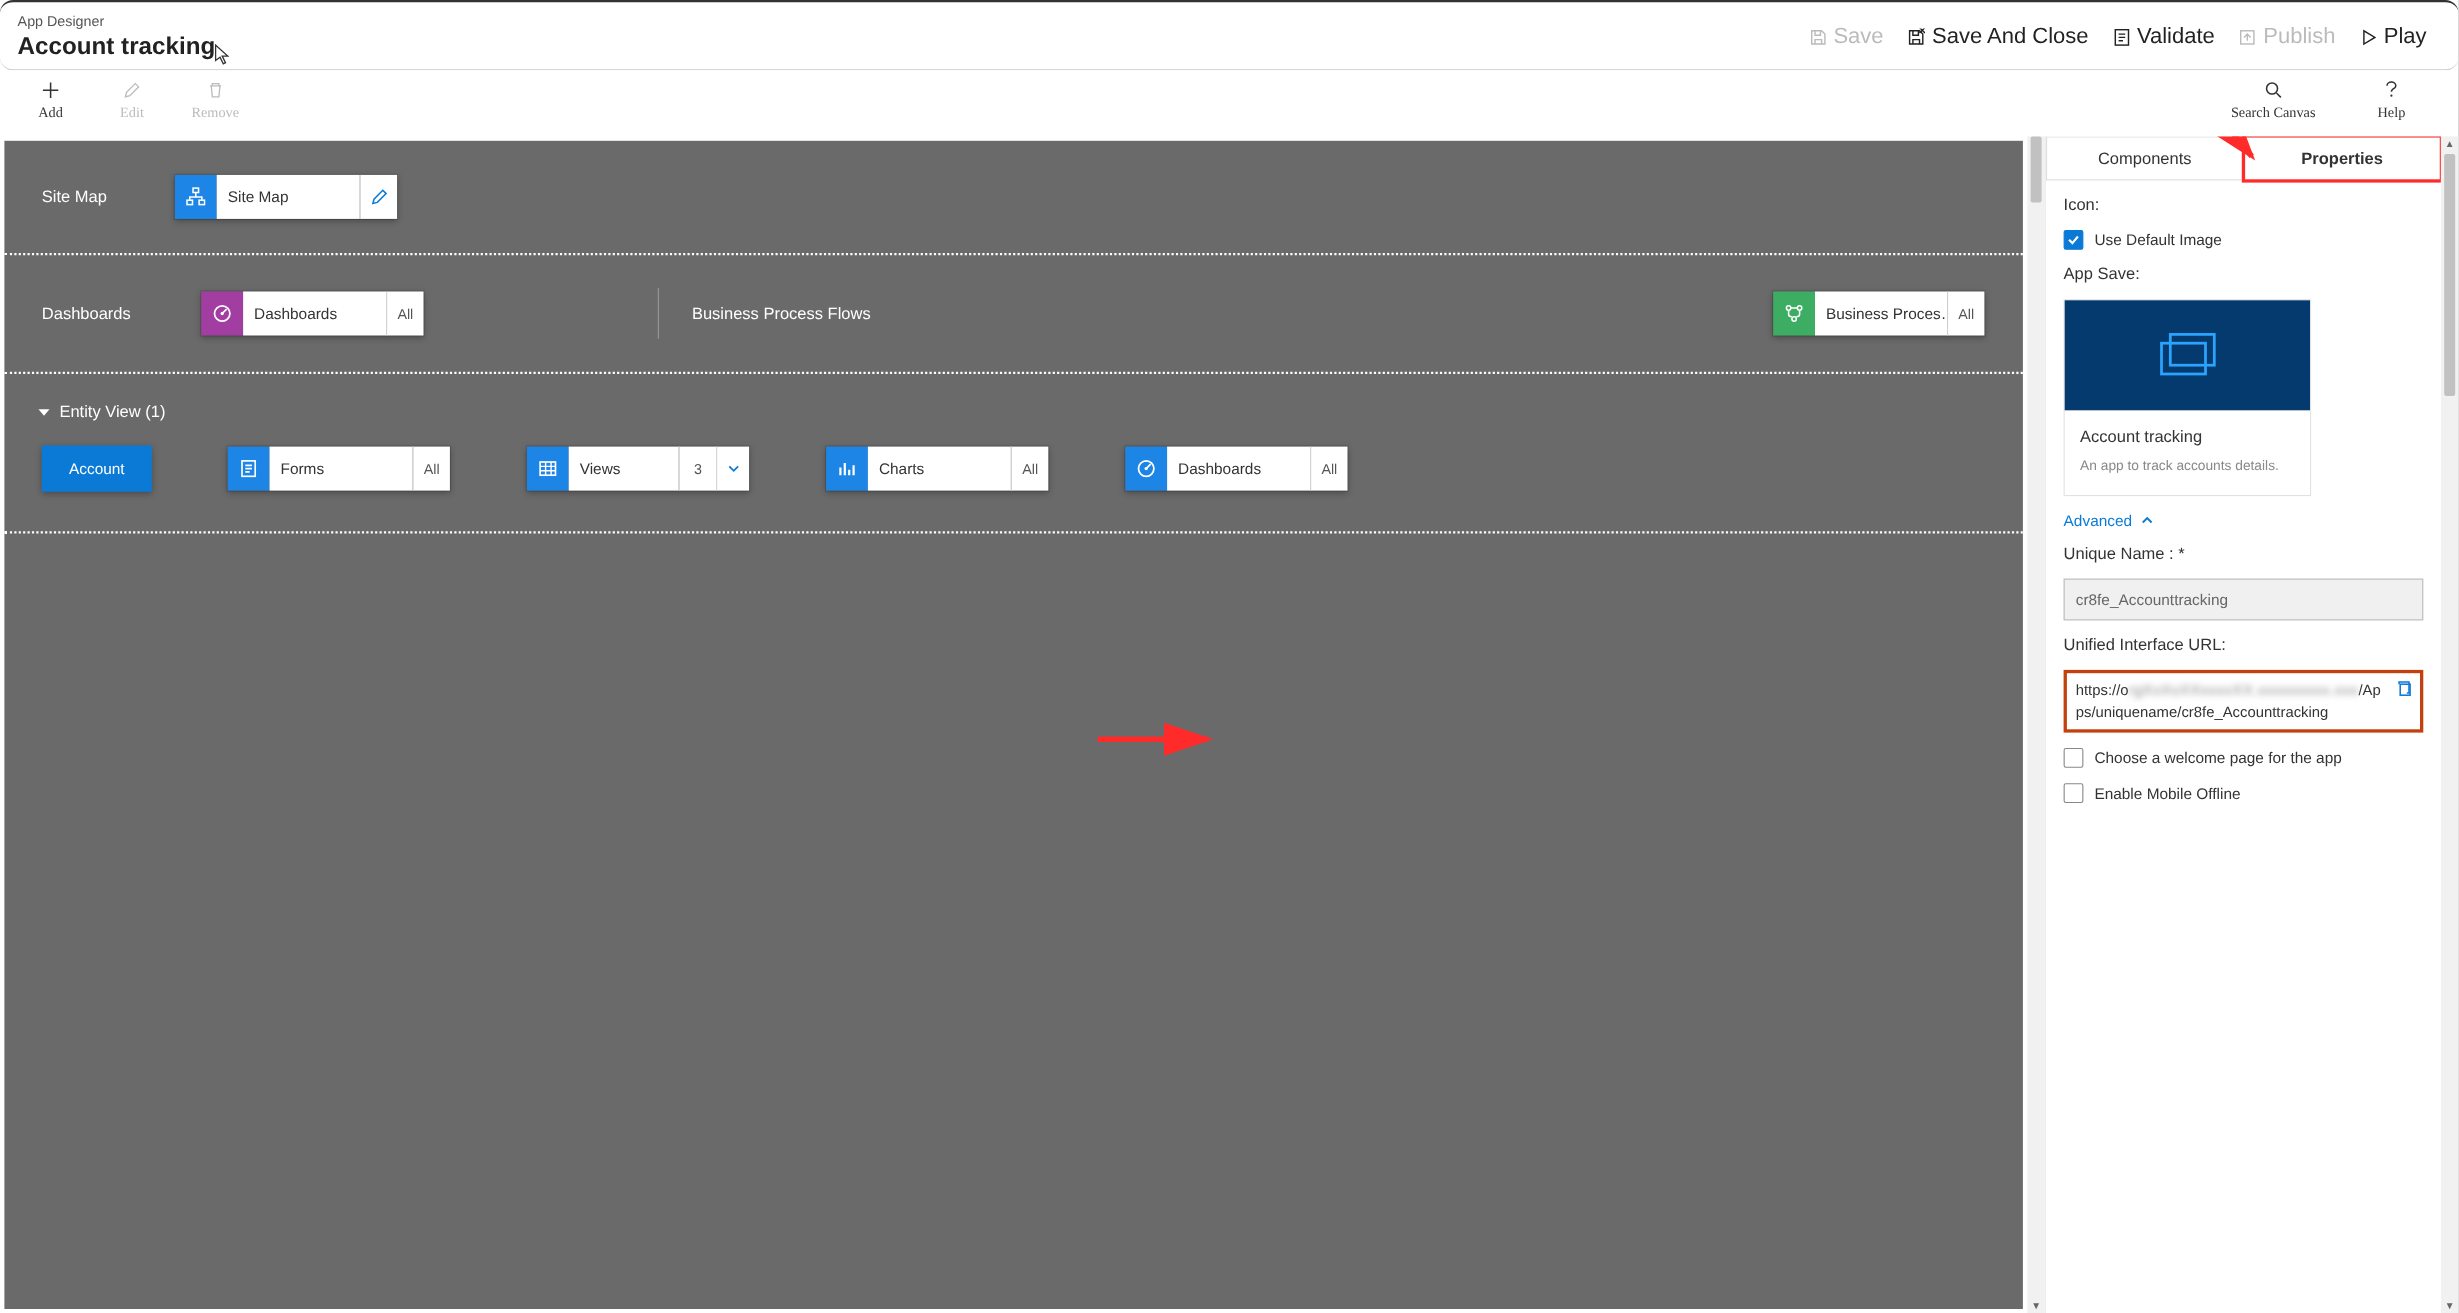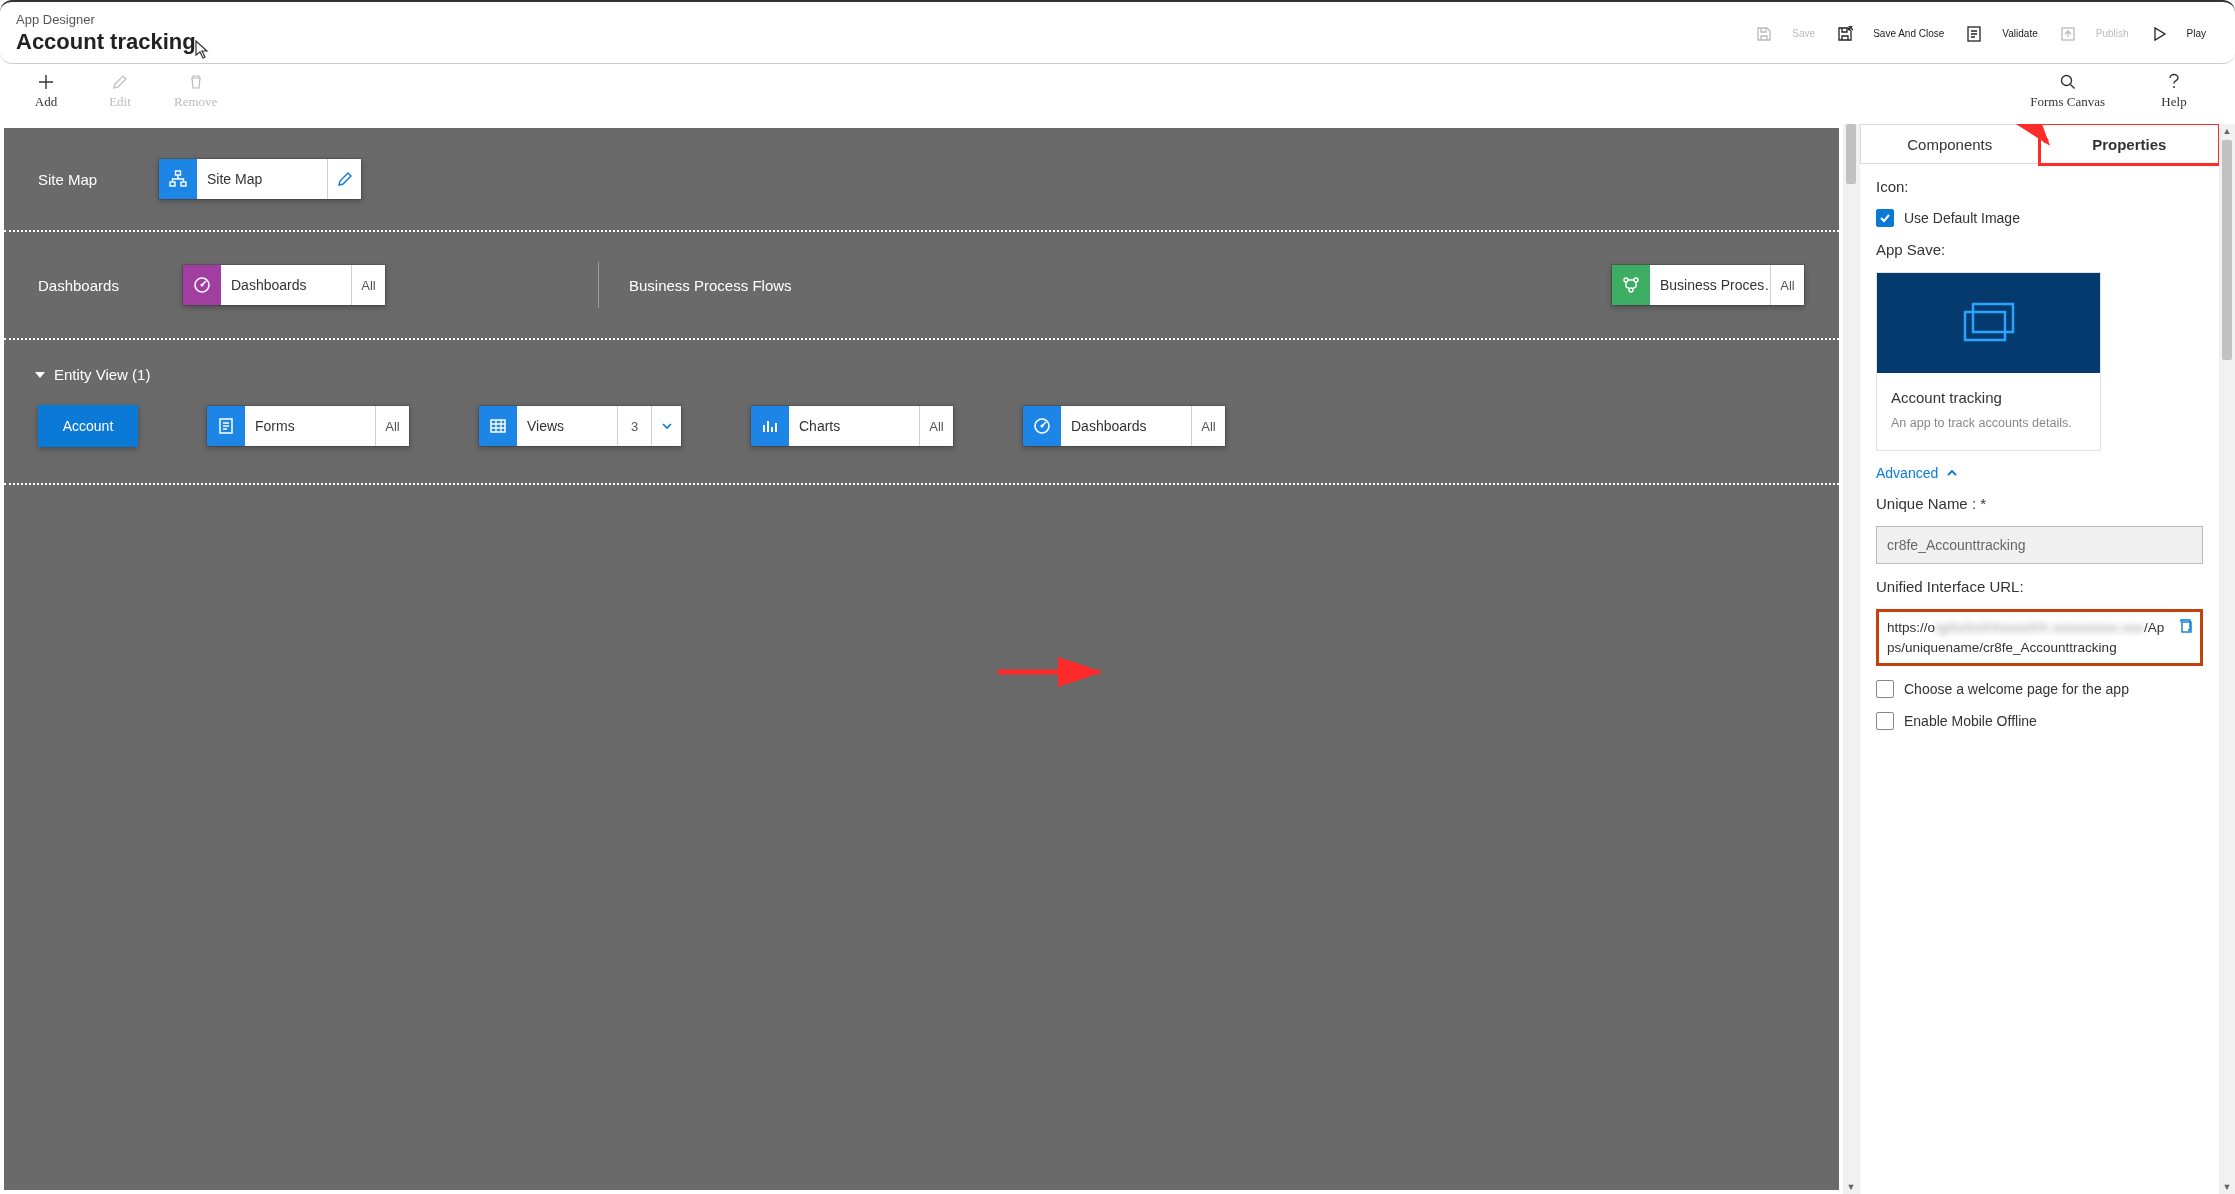--- a/index.html
+++ b/index.html
@@ -5,21 +5,21 @@
   * { box-sizing: border-box; margin: 0; padding: 0; }
   html, body { width: 100%; height: 100%; font-family: 'Segoe UI', Arial, sans-serif; font-size: 14px; color: #333; background: #fff; }
   body { display: flex; flex-direction: column; overflow: hidden; }
 
   
   .titlebar { border-top: 2px solid #333; border-bottom: 1px solid #ccc; padding: 10px 29px 8px 16px; display: flex; justify-content: space-between; align-items: center; border-radius: 12px; }
   .title-left { display: flex; flex-direction: column; gap: 2px; }
   .breadcrumb { font-size: 13px; color: #555; }
   .app-title { font-size: 22px; font-weight: 600; color: #222; }
   .title-right { display: flex; gap: 22px; align-items: center; }
-  .hdr-btn { display: flex; align-items: center; gap: 20px; color: #222; cursor: pointer; font-size: 10px; text-align: center; }
+  .hdr-btn { display: flex; align-items: center; gap: 6px; color: #222; cursor: pointer; font-size: 20px; text-align: center; }
   .hdr-btn.disabled { color: #bbb; cursor: default; }
   .hdr-btn svg { width: 16px; height: 16px; }
   .cursor { position: absolute; left: 195px; top: 40px; pointer-events: none; }
 
   
   .toolbar { display: flex; justify-content: space-between; padding: 8px 0 0 0; height: 60px; border-bottom: 1px solid transparent; font-family: Liberation Serif, serif; }
   .tool-left, .tool-right { display: flex; gap: 34px; padding: 0 26px; }
   .tool-item { display: flex; flex-direction: column; align-items: center; gap: 2px; color: #333; cursor: pointer; font-size: 13px; min-width: 40px; }
   .tool-item.disabled { color: #bbb; cursor: default; }
   .tool-right .tool-item { min-width: 70px; }
@@ -181,21 +181,21 @@
     </div>
   </div>
   <div class="tool-right">
     <div class="tool-item">
       <div class="tool-item-icon">
           <svg width="18" height="18" viewBox="0 0 18 18">
             <circle cx="7.5" cy="7.5" r="5" fill="none" stroke="#333" stroke-width="1.4"></circle>
             <path d="M11.5 11.5l4 4" stroke="#333" stroke-width="1.4"></path>
           </svg>
         </div>
-      <span>Forms Canvas</span>
+      <span>Search Canvas</span>
     </div>
     <div class="tool-item">
       <div class="tool-item-icon">
           <svg width="16" height="18" viewBox="0 0 16 18">
             <path d="M4 5c0-2 1.8-3.5 4-3.5S12 3 12 5c0 1.8-1.5 2.3-2.5 3C8.7 8.6 8 9 8 10.5" fill="none" stroke="#333" stroke-width="1.4"></path>
             <circle cx="8" cy="14" r="1" fill="#333"></circle>
           </svg>
         </div>
       <span>Help</span>
     </div>

